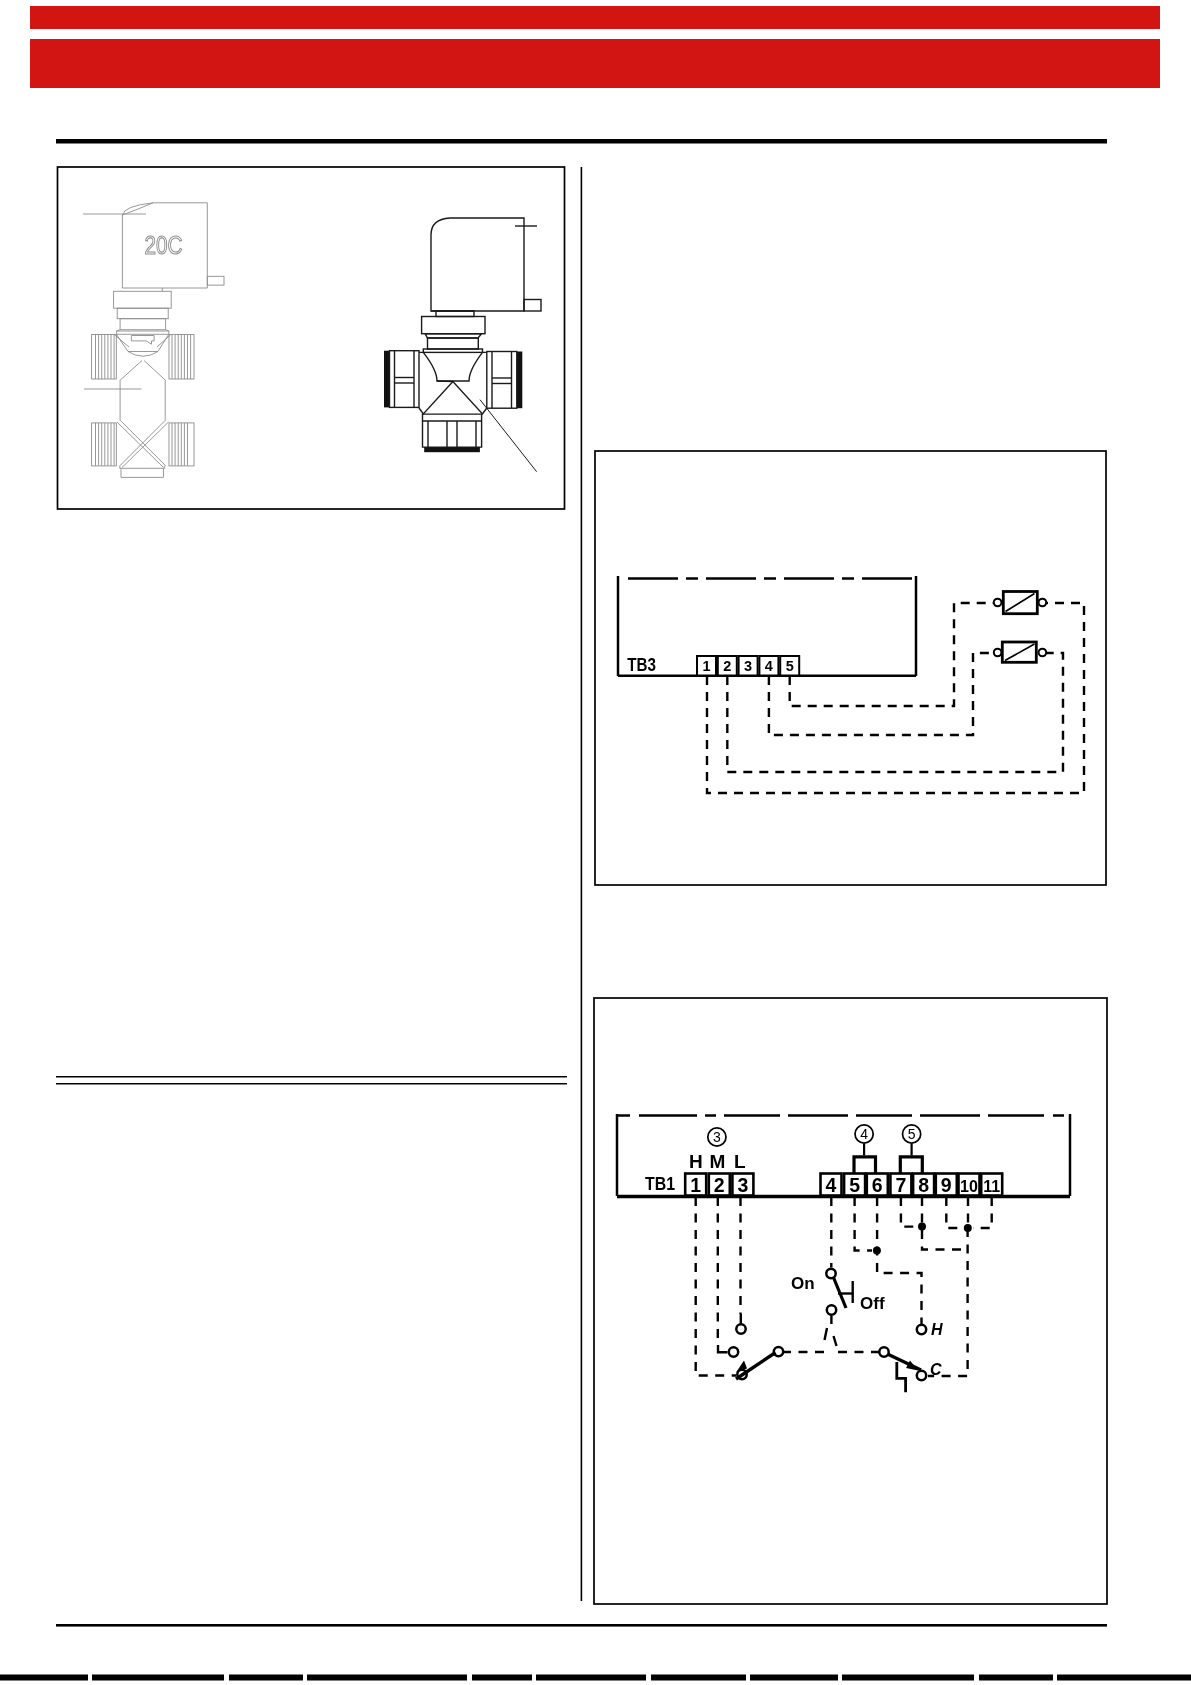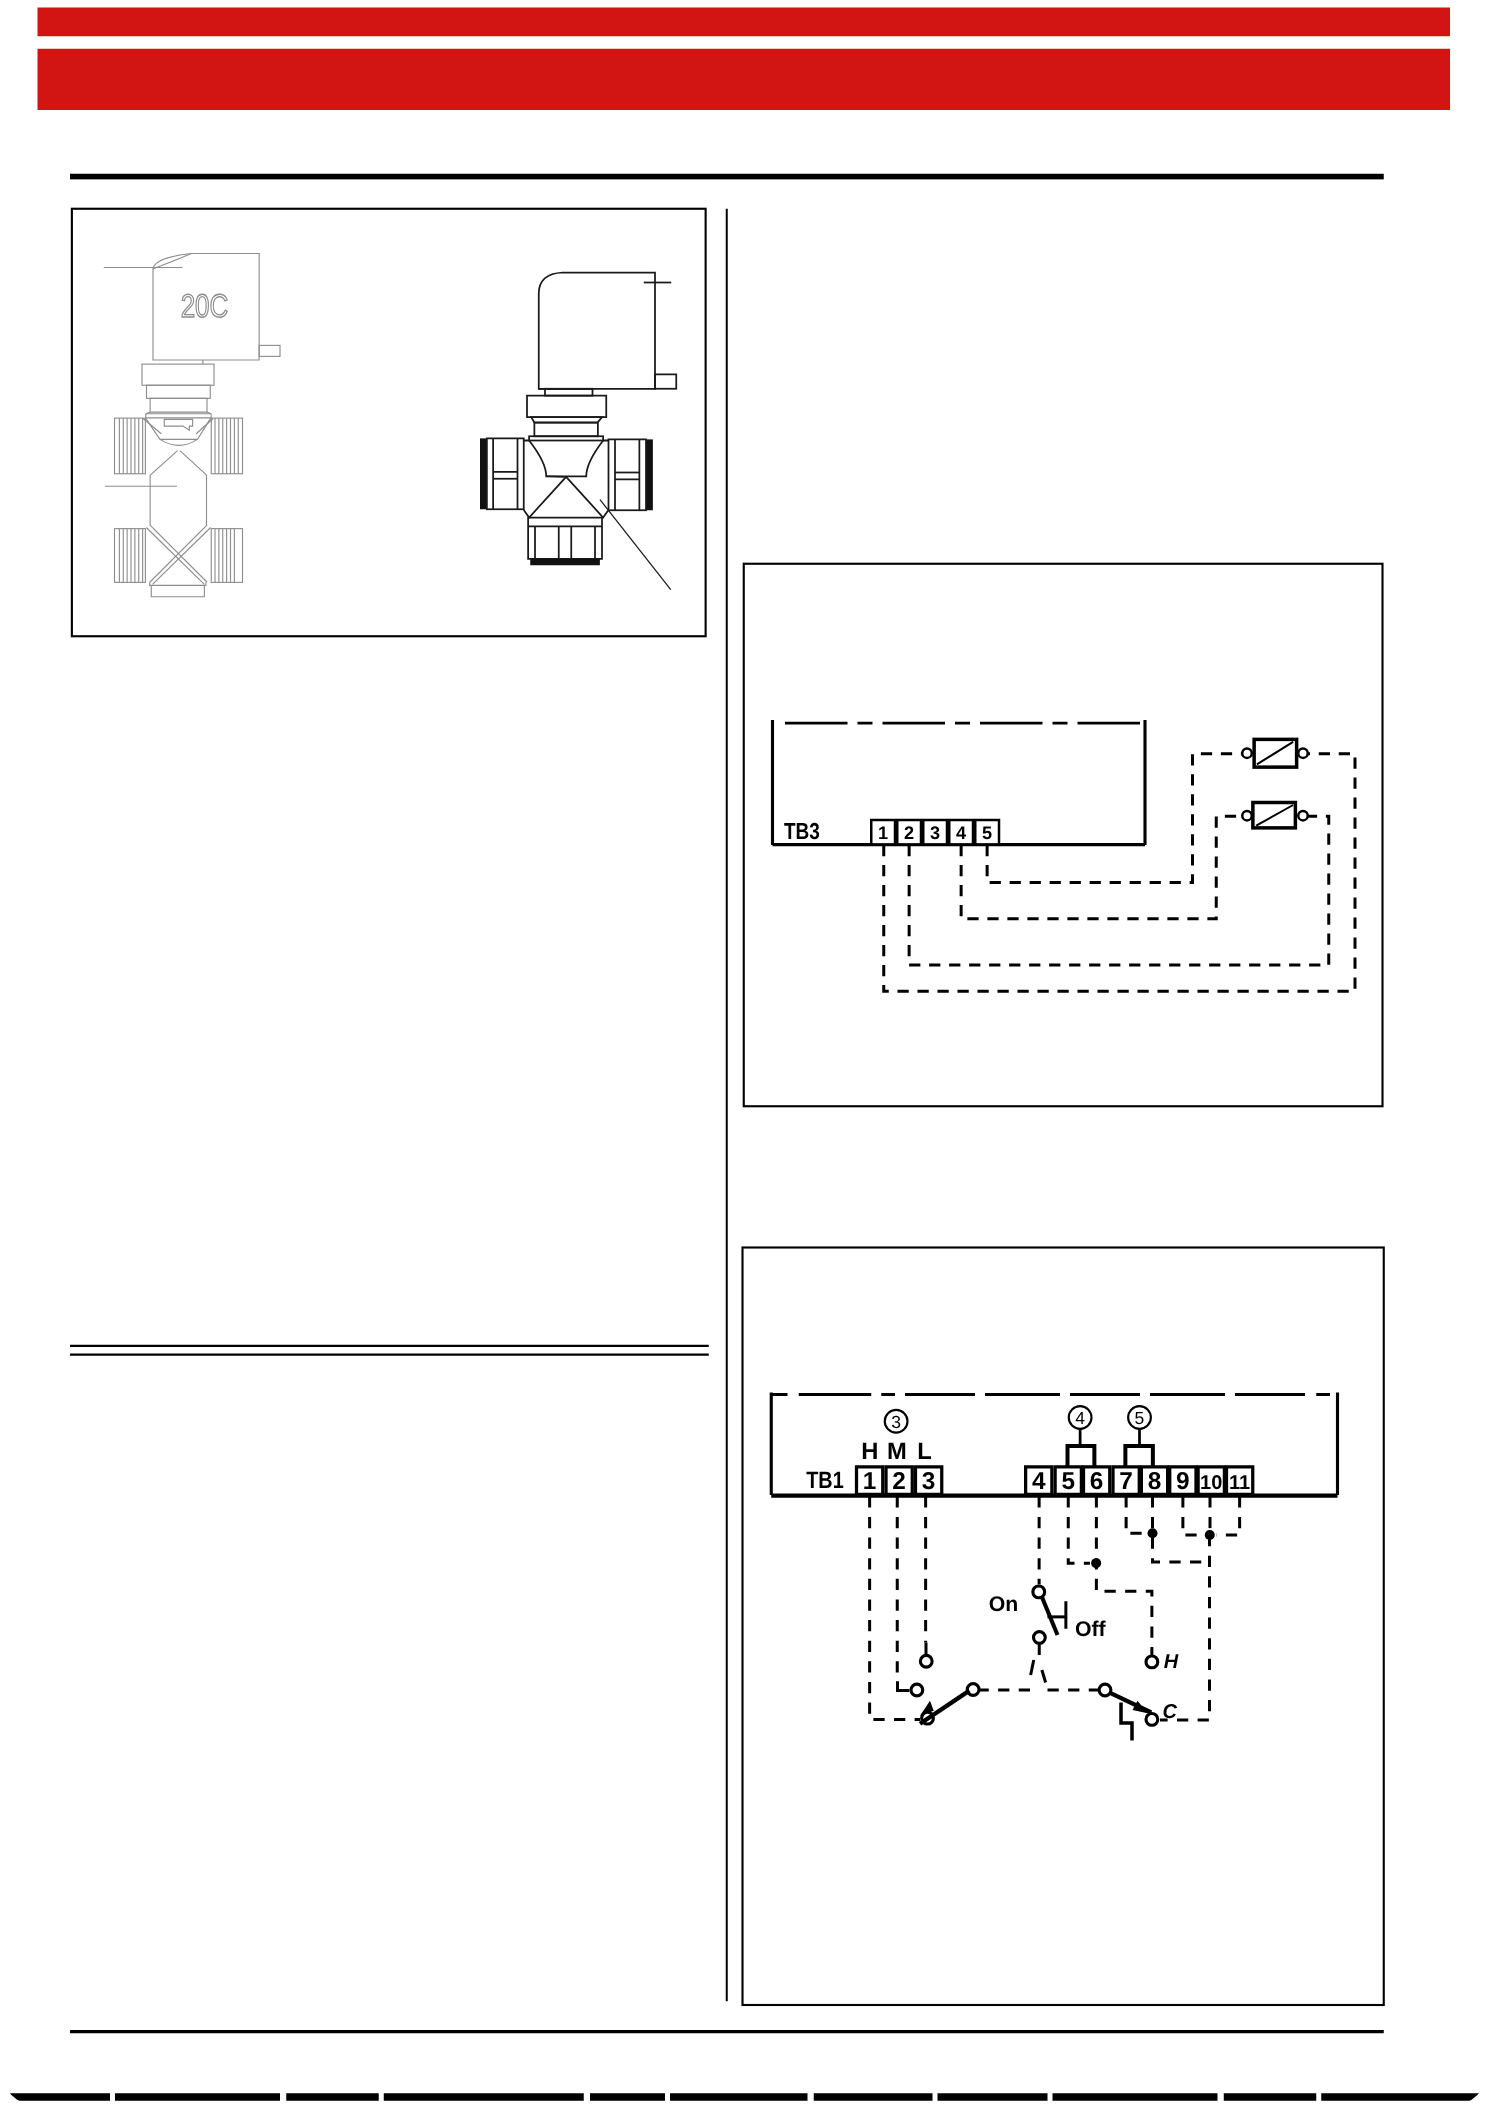--- a/index.html
+++ b/index.html
@@ -1,17 +1,17 @@
 <!DOCTYPE html>
 <html><head>
 <meta charset="utf-8">
 <style>
   html,body{margin:0;padding:0;background:#ffffff;}
   .page{position:relative;width:1191px;height:1685px;background:#ffffff;overflow:hidden;
-        font-family:"Liberation Sans", sans-serif;border-radius:31px;}
+        font-family:"Liberation Sans", sans-serif;}
   svg{position:absolute;left:0;top:0;}
   text{font-family:"Liberation Sans", sans-serif;}
 </style>
 </head>
 <body>
 <div class="page">
 <svg width="1191" height="1685" viewBox="0 0 1191 1685">
 
 <rect x="30" y="6" width="1130" height="23" fill="#d21512"></rect>
 

